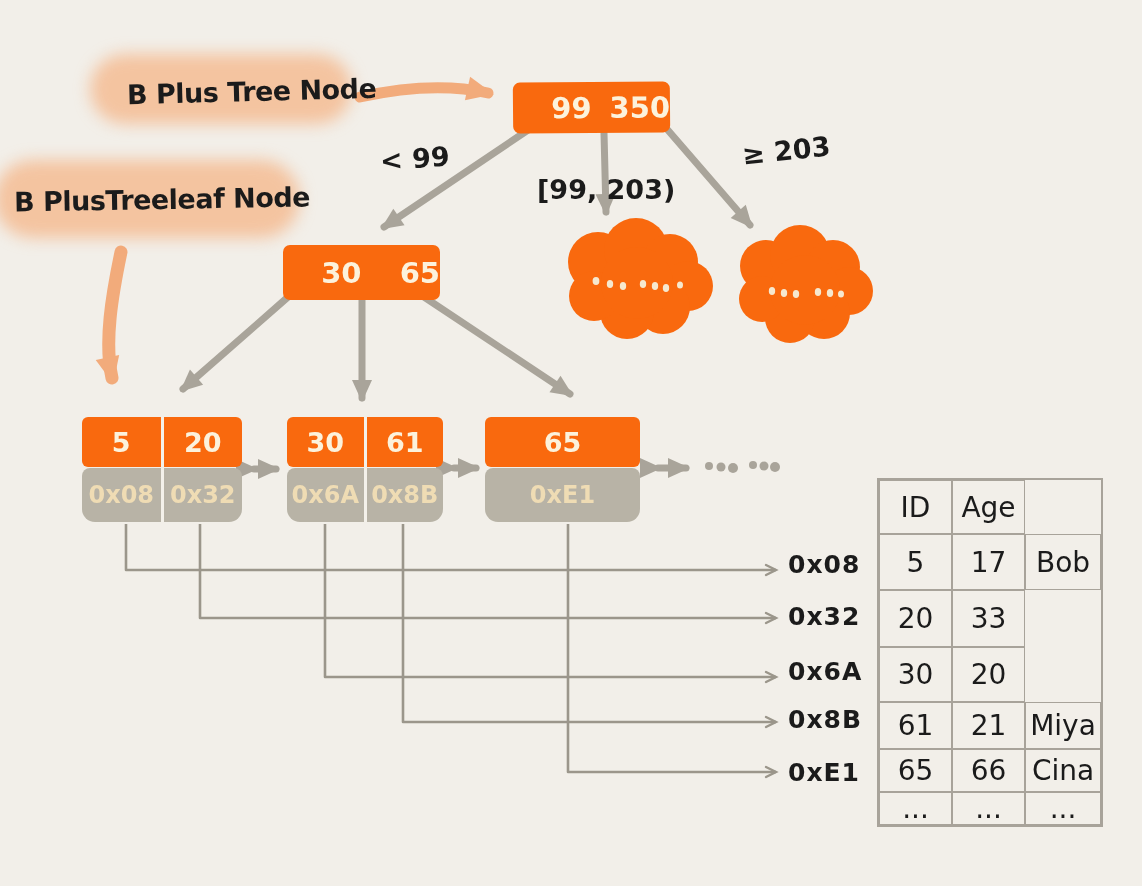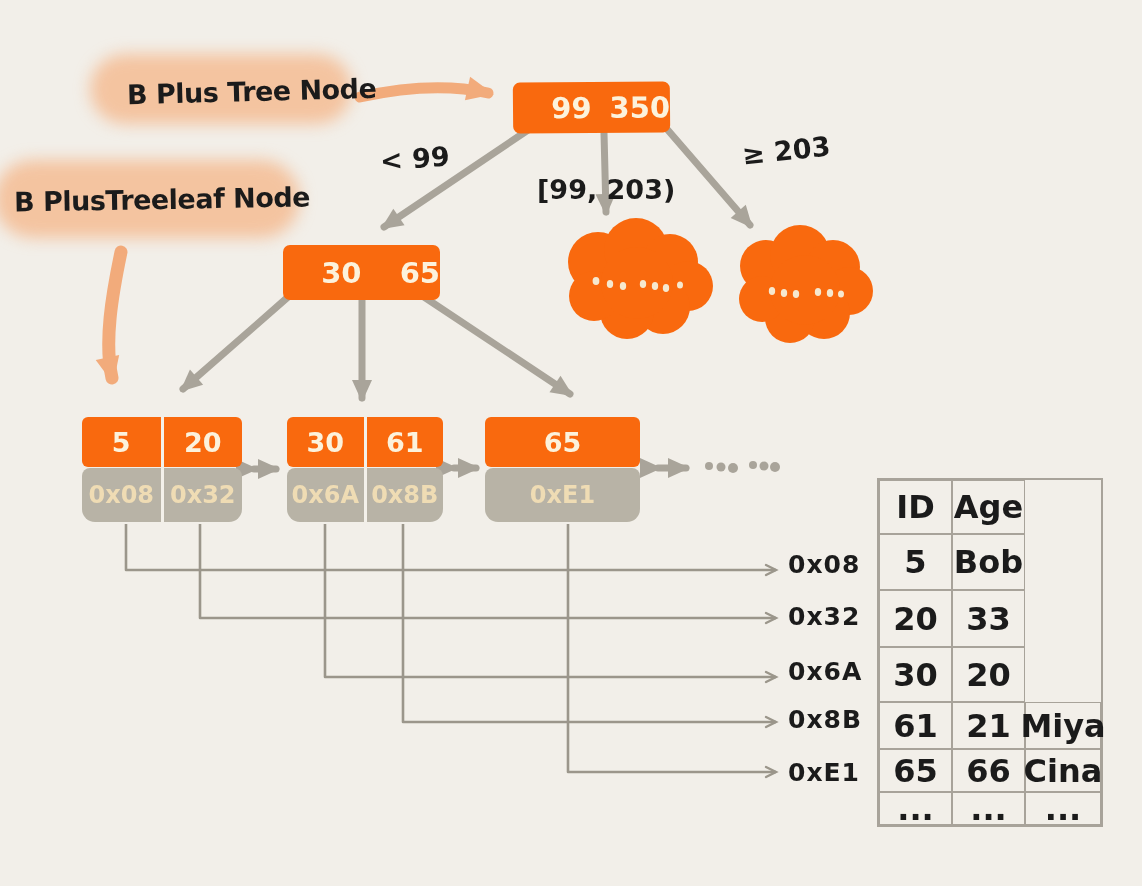--- a/index.html
+++ b/index.html
@@ -49,21 +49,21 @@
   .ptr-1 { left:788px; top:602px; }
   .ptr-2 { left:788px; top:657px; }
   .ptr-3 { left:788px; top:705px; }
   .ptr-4 { left:788px; top:758px; }
 
   
   .rtable { position:absolute; left:877px; top:478px; border:2px solid #a8a39a; }
   .trow { display:flex; }
   .tcell { box-sizing:border-box; width:73px; border:1.5px solid #a8a39a;
            display:flex; align-items:center; justify-content:center;
-           font-size:32px; font-weight:700; }
+           font-size:28px; font-weight:400; }
   .tcell:nth-child(3) { width:76px; }
   .rh { height:54px; } .r0 { height:56px; } .r1 { height:57px; } .r2 { height:55px; }
   .r3 { height:47px; } .r4 { height:43px; } .r5 { height:33px; }
 </style>
 </head>
 <body>
 
 <div class="canvas">
 
   <svg class="overlay" viewBox="0 0 1142 886">
@@ -211,20 +211,21 @@
   <div class="ptr ptr-3">0x8B</div>
   <div class="ptr ptr-4">0xE1</div>
 
   <div class="rtable">
     <div class="trow rh">
       <div class="tcell">ID</div>
       <div class="tcell">Age</div>
     </div>
     <div class="trow r0">
       <div class="tcell">5</div>
+      <div class="tcell">17</div>
       <div class="tcell">Bob</div>
     </div>
     <div class="trow r1">
       <div class="tcell">20</div>
       <div class="tcell">33</div>
     </div>
     <div class="trow r2">
       <div class="tcell">30</div>
       <div class="tcell">20</div>
     </div>

